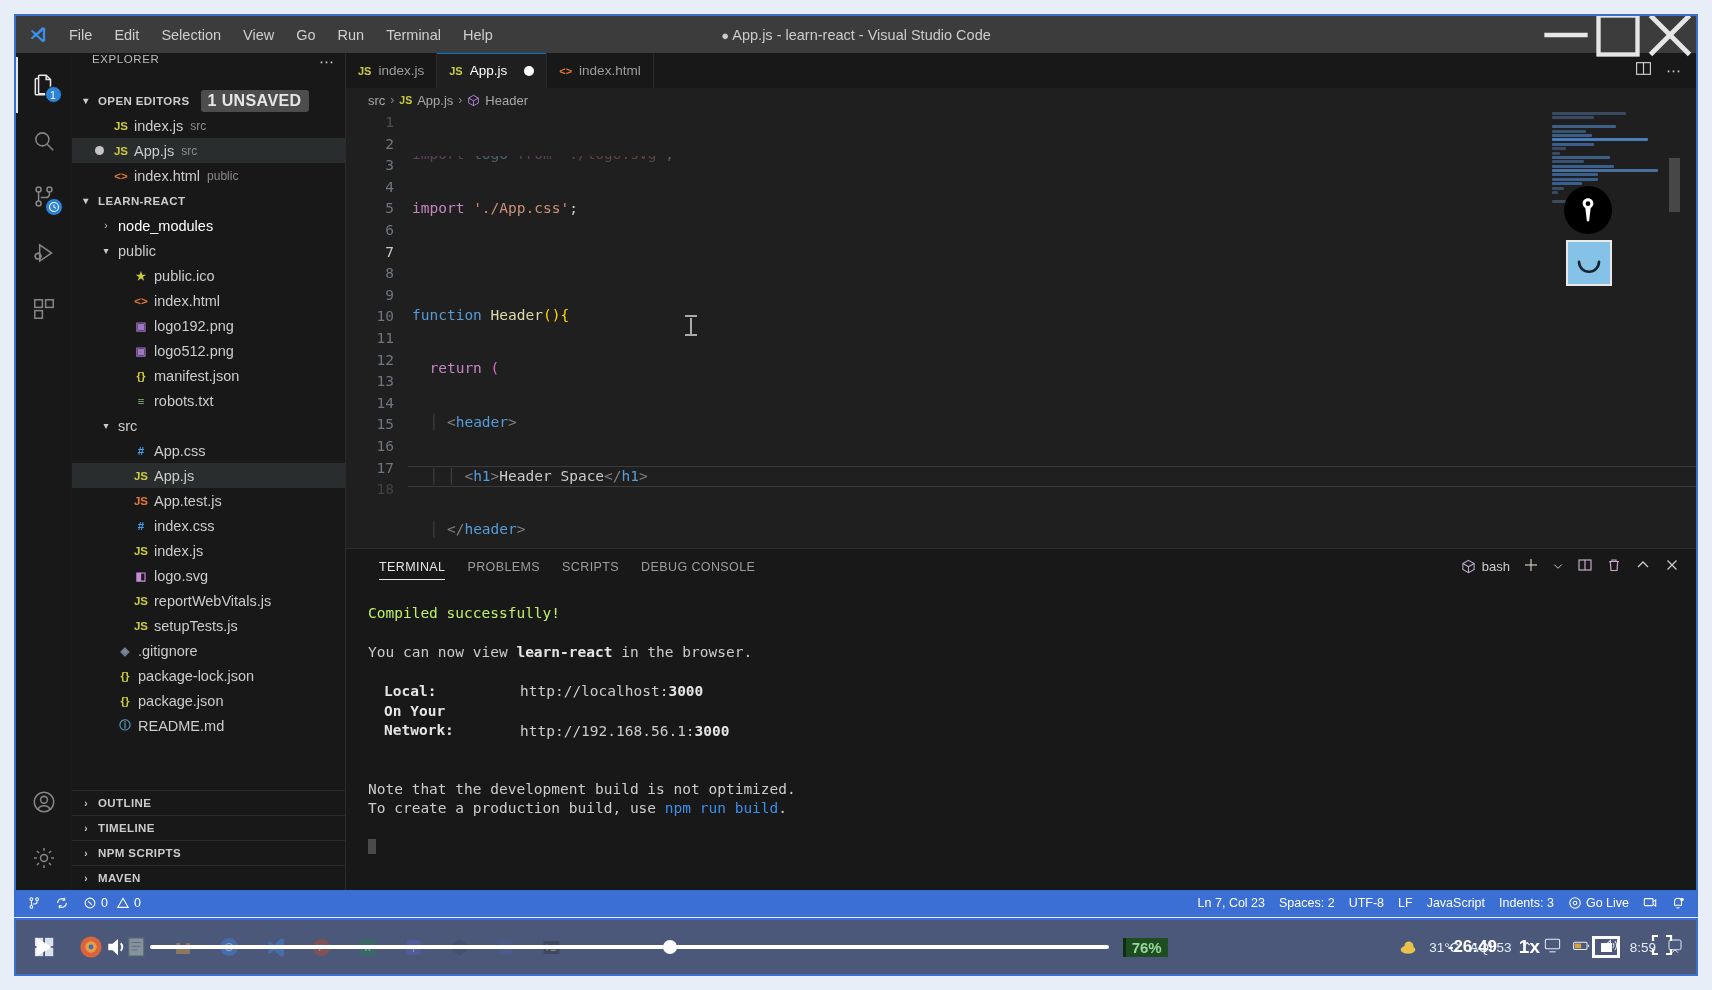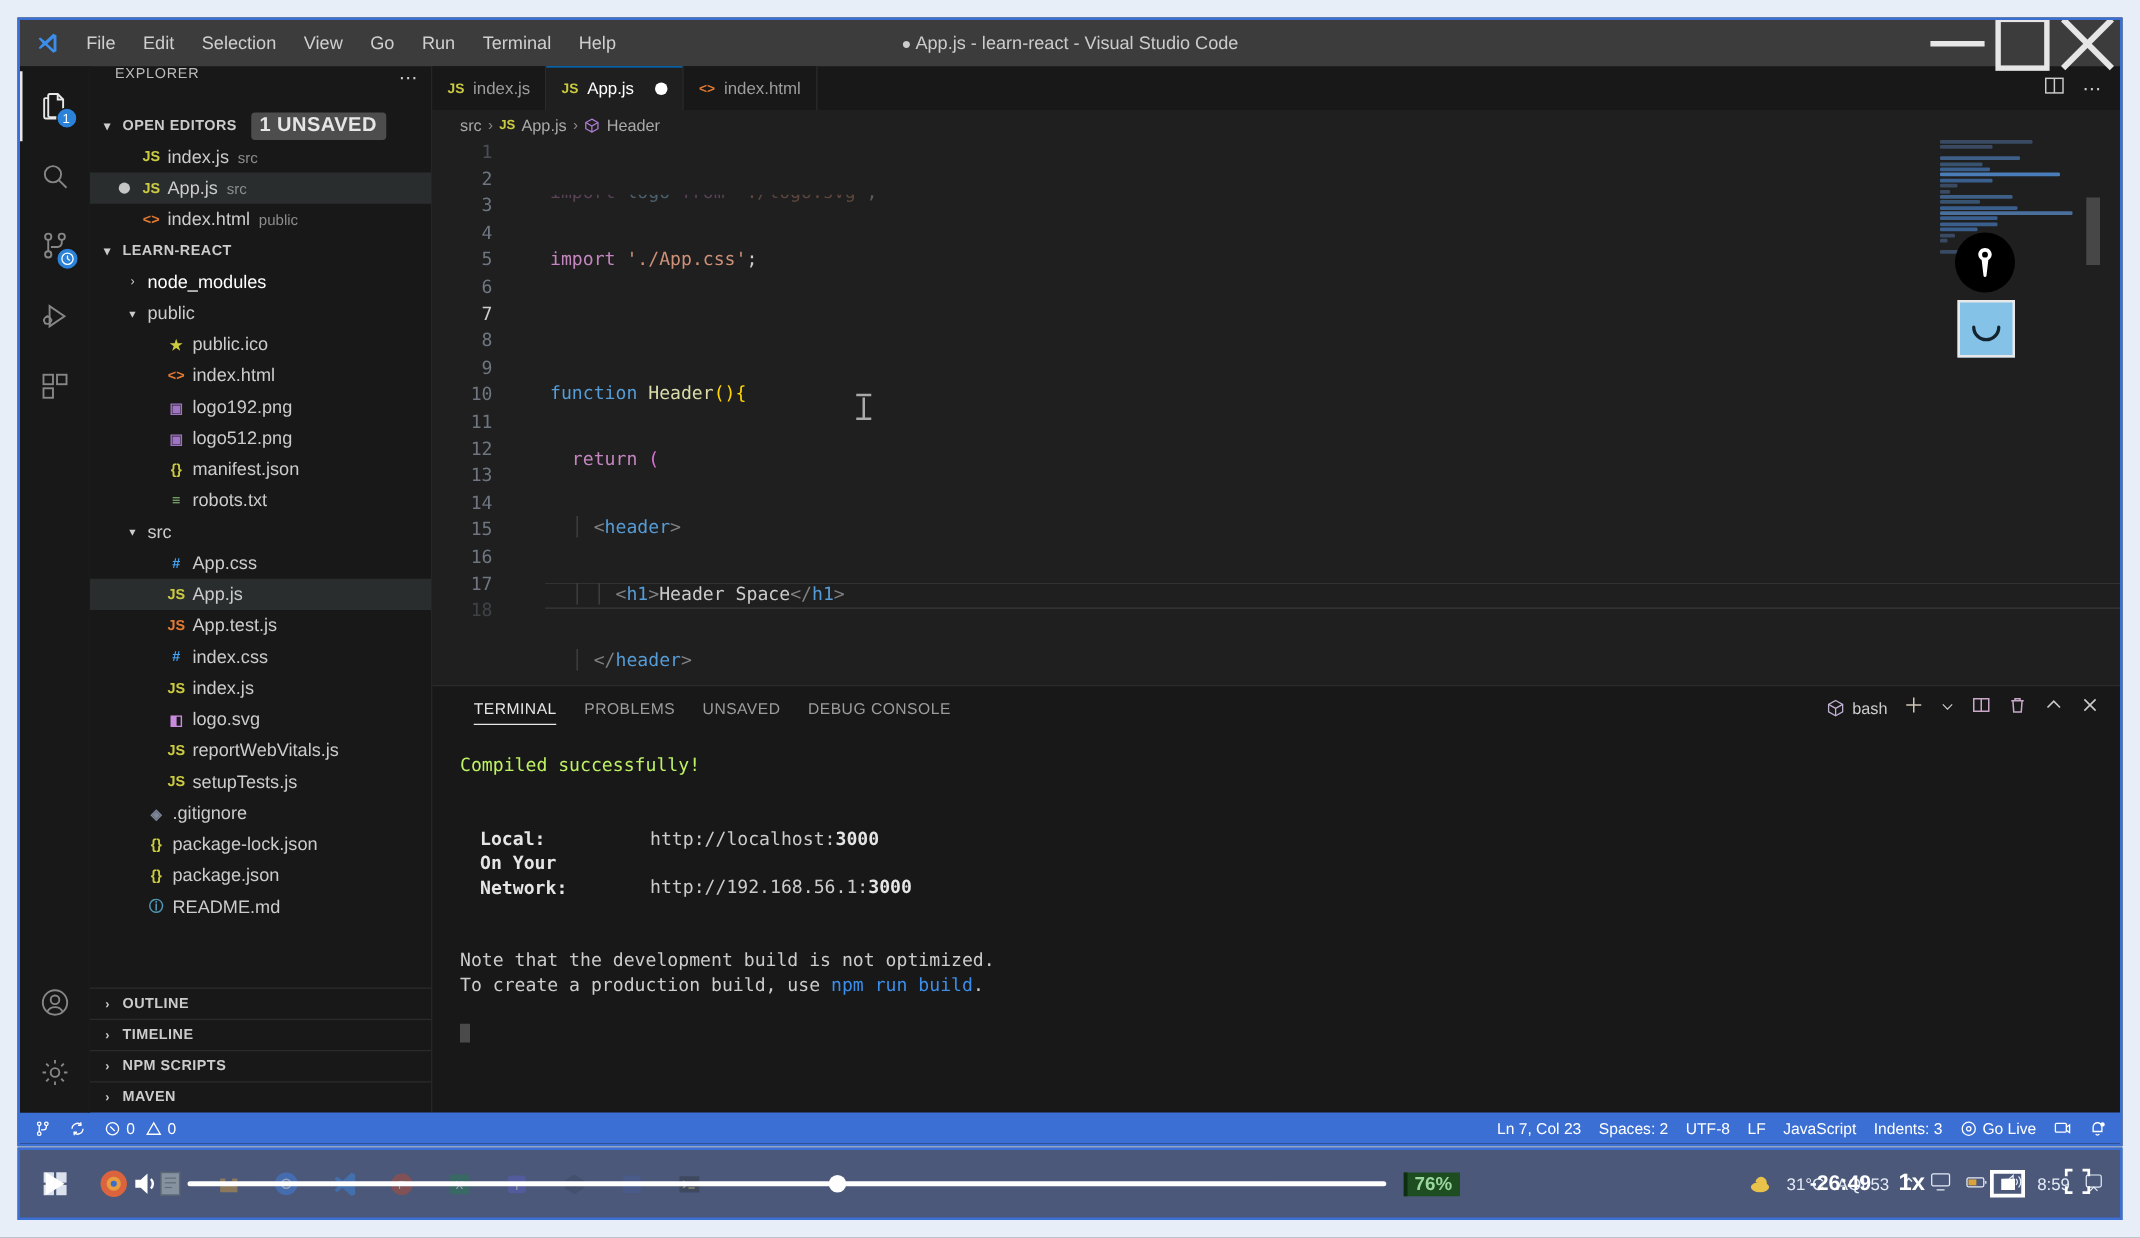--- a/index.html
+++ b/index.html
@@ -152,21 +152,21 @@
     width: 62px; flex: none; text-align: right; padding-right: 14px;
     font-family: "DejaVu Sans Mono", monospace; font-size: 14.5px; color: #6e7681;
     padding-top: 0px; user-select: none;
   }
   .gline { height: 21.6px; line-height: 21.6px; }
   .gline.cur { color: #cccccc; }
   .code {
     flex: 1; font-family: "DejaVu Sans Mono", monospace; font-size: 14.5px;
     white-space: pre; color: #cccccc; position: relative; min-width: 0;
   }
-  .cline { height: 21.6px; line-height: 21.6px; padding-left: 4px; position: relative; margin-left: 28px;}
+  .cline { height: 21.6px; line-height: 21.6px; padding-left: 4px; position: relative;}
   .cline.cur { box-shadow: inset 0 1px 0 #3a3a3a, inset 0 -1px 0 #3a3a3a; }
   .kw   { color: #c586c0; }  
   .kw2  { color: #569cd6; }  
   .str  { color: #ce9178; }
   .fn   { color: #dcdcaa; }
   .tag  { color: #569cd6; }
   .attr { color: #9cdcfe; }
   .punc { color: #808080; }
   .br1  { color: #ffd700; }
   .br2  { color: #da70d6; }
@@ -677,21 +677,21 @@
             <svg viewBox="0 0 24 24" fill="none" stroke="#14242e" stroke-width="2.1" stroke-linecap="round" style="width:30px;height:30px">
               <path d="M4 11a8 8 0 0 0 16 0"></path>
             </svg>
           </div>
         </div>
 
         <div class="panel">
           <div class="panel-tabs">
             <div class="ptab active">TERMINAL</div>
             <div class="ptab">PROBLEMS</div>
-            <div class="ptab">UNSAVED</div>
+            <div class="ptab">SCRIPTS</div>
             <div class="ptab">DEBUG CONSOLE</div>
 
             <div class="panel-actions">
               <div class="bash-label">
                 <span>
                   <svg viewBox="0 0 16 16" fill="none" stroke="#c0b0d0" stroke-width="1.1" style="width:15px;height:15px;vertical-align:-3px">
                     <path d="M8 1.5 14 4.8v6.4L8 14.5 2 11.2V4.8z"></path>
                       <path d="M8 8.2 14 4.8M8 8.2v6.3M8 8.2 2 4.8"></path>
                   </svg>
                 </span>
@@ -730,20 +730,21 @@
                     <line x1="12.5" y1="3.5" x2="3.5" y2="12.5"></line>
                   </svg>
               </span>
             </div>
           </div>
 
           <div class="term-body">
             <div style="height:12px"></div>
             <div class="t-green">Compiled successfully!</div>
             <div style="height:19.5px"></div>
+            <div><span>You can now view </span><span class="t-bold">learn-react</span><span> in the browser.</span></div>
             <div style="height:19.5px"></div>
             <div><span class="t-bold" style="display:inline-block;width:152px;padding-left:16px">Local:</span><span>http://localhost:</span><span class="t-bold">3000</span></div>
             <div><span class="t-bold" style="display:inline-block;width:152px;padding-left:16px">On Your Network:</span><span>http://192.168.56.1:</span><span class="t-bold">3000</span></div>
             <div style="height:19.5px"></div>
             <div style="height:19.5px"></div>
             <div>Note that the development build is not optimized.</div>
             <div><span>To create a production build, use </span><span class="t-blue">npm run build</span><span>.</span></div>
             <div style="height:19.5px"></div>
             <div><span class="t-cursor"></span></div>
           </div>

